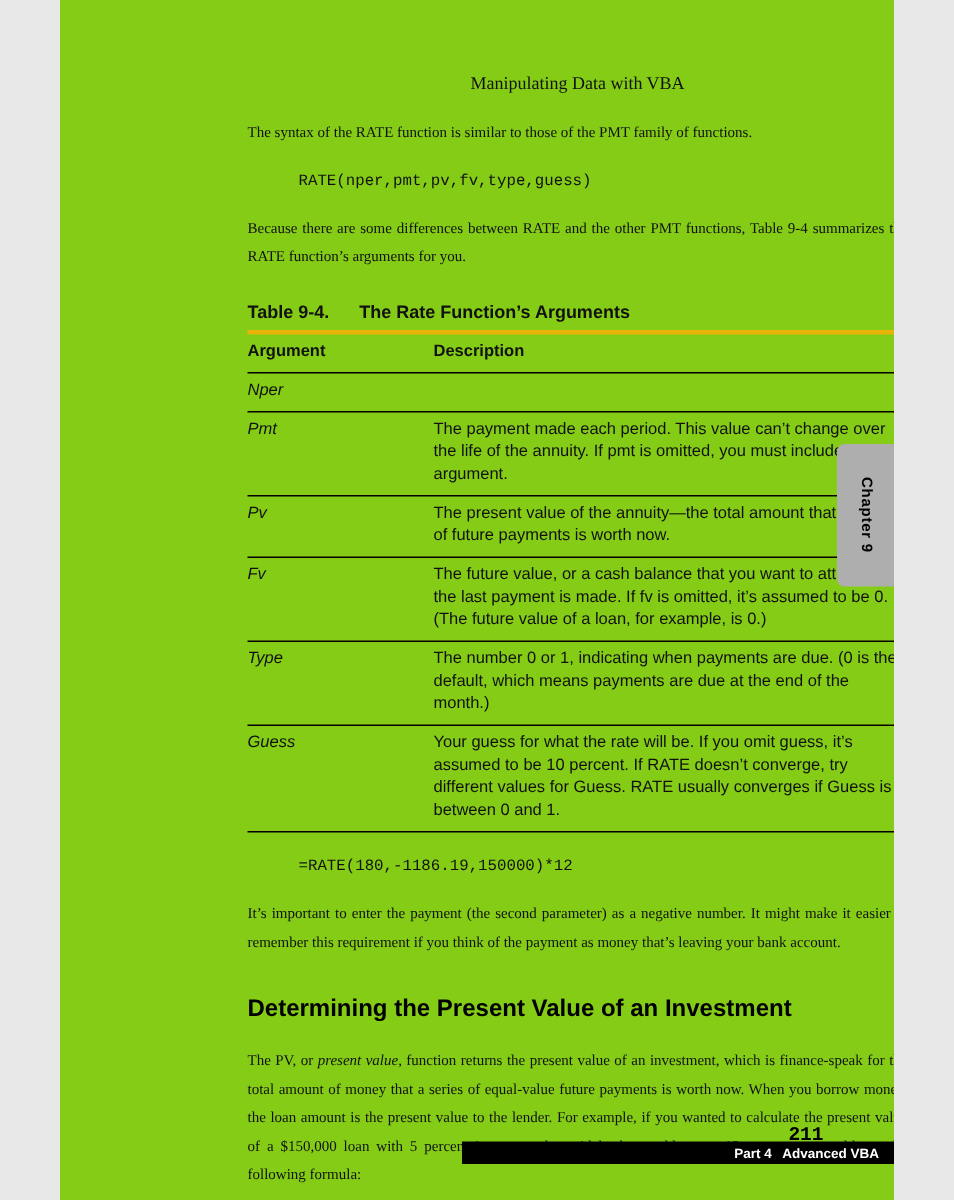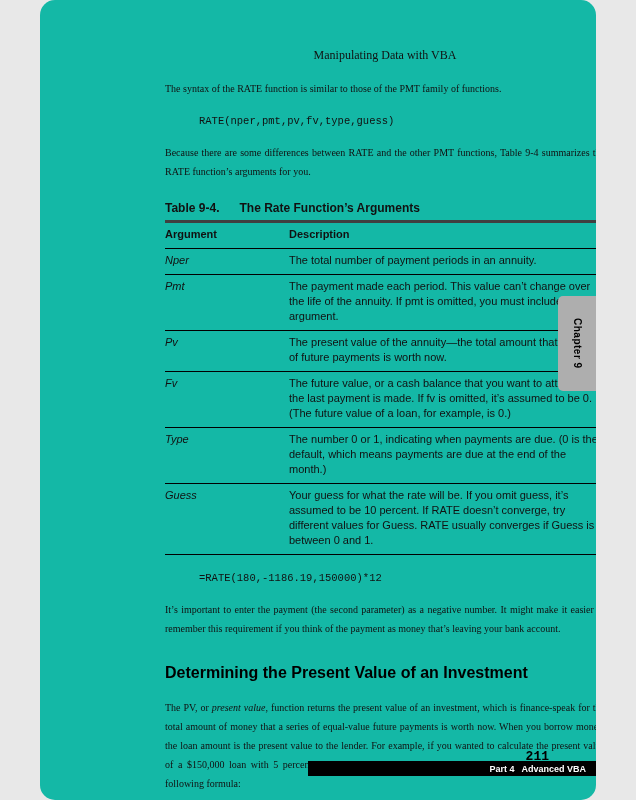--- a/index.html
+++ b/index.html
@@ -1,25 +1,24 @@
 <!DOCTYPE html>
 <html><head>
 <meta charset="utf-8">
 <style>
   html, body { margin: 0; padding: 0; background: #e8e8e8; }
   .page {
     position: relative;
     width: 556px;
     height: 800px;
     margin: 0 auto;
-    background: #14b8a6;
+    background: #84cc16;
     font-family: "Liberation Serif", serif;
     color: #111111;
     overflow: hidden;
-    border-radius: 15px;
   }
   .content {
     position: absolute;
     left: 125px;
     top: 0;
     width: 440px;
   }
   .running-head {
     margin-top: 48px;
     text-align: center;
@@ -42,21 +41,21 @@
   .em { font-style: italic; }
 
   
   .tbl { margin-top: 20px; font-family: "Liberation Sans", sans-serif; }
   .tbl-caption {
     font-weight: bold;
     font-size: 12px;
     padding-bottom: 5px;
   }
   .tbl-caption .cap-label { margin-right: 20px; }
-  .tbl-body { border-top: 3px solid #404040; }
+  .tbl-body { border-top: 3px solid #eab308; }
   .trow {
     display: flex;
     border-bottom: 1px solid #000;
     padding: 4px 0 6px 0;
     font-size: 11px;
     line-height: 15px;
   }
   .trow .arg { width: 93px; flex: none; font-style: italic; }
   .trow .desc { flex: 1; padding-left: 31px; }
   .trow.thead { font-weight: bold; }
@@ -138,21 +137,20 @@
       <div class="tbl-caption">
         <span class="cap-label">Table 9-4.</span><span>The Rate Function’s Arguments</span>
       </div>
       <div class="tbl-body">
         <div class="trow thead">
           <div class="arg">Argument</div>
           <div class="desc">Description</div>
         </div>
         <div class="trow">
           <div class="arg">Nper</div>
-          <div class="desc">The total number of payment periods in an annuity.</div>
         </div>
         <div class="trow">
           <div class="arg">Pmt</div>
           <div class="desc">The payment made each period. This value can’t change over the life of the annuity. If pmt is omitted, you must include the fv argument.</div>
         </div>
         <div class="trow">
           <div class="arg">Pv</div>
           <div class="desc">The present value of the annuity—the total amount that a series of future payments is worth now.</div>
         </div>
         <div class="trow">

